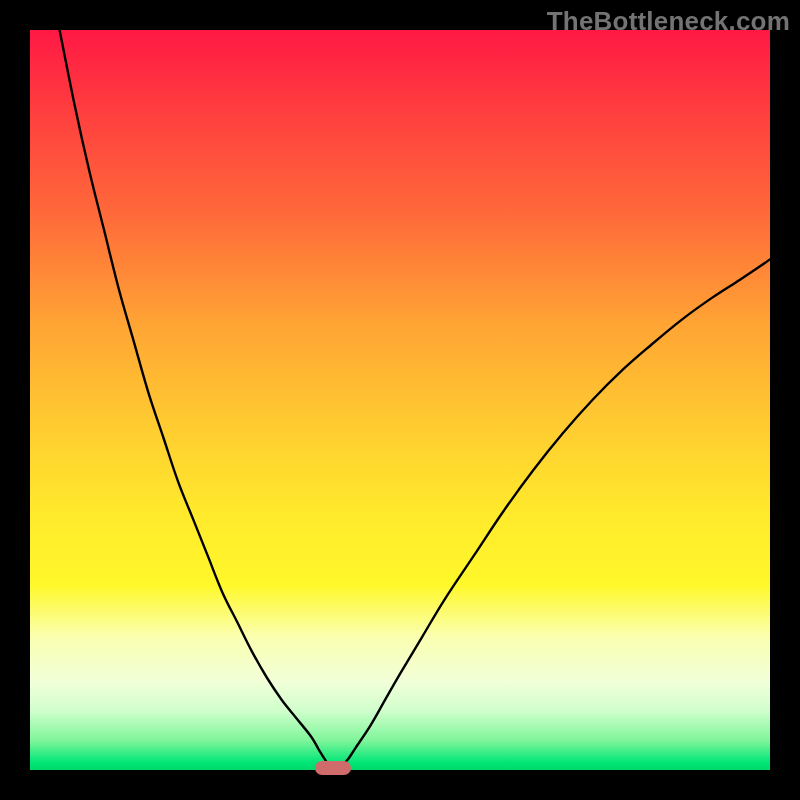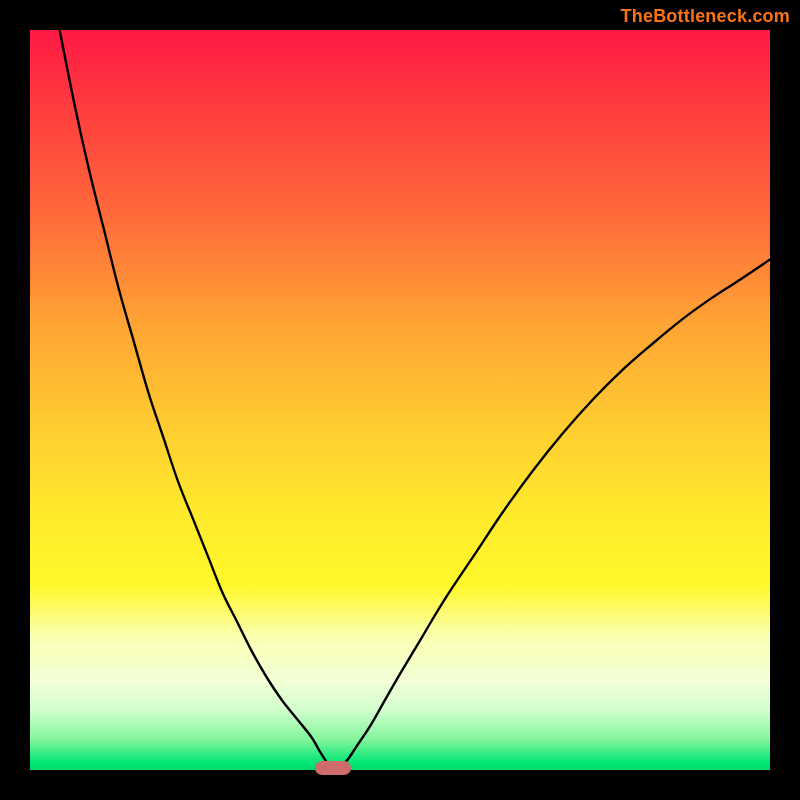--- a/index.html
+++ b/index.html
@@ -30,23 +30,23 @@
       #7ff59a 96%,
       #00e676 99%,
       #00d968 100%
     );
   }
   .watermark {
     position: absolute;
     top: 6px;
     right: 10px;
     font-family: Arial, Helvetica, sans-serif;
-    font-size: 18px;
+    font-size: 26px;
     font-weight: 600;
-    color: #f97316;
+    color: #737373;
     letter-spacing: 0.2px;
     user-select: none;
     margin-left: 32px;
   }
   svg.curve {
     position: absolute;
     left: 0; top: 0;
     width: 100%;
     height: 100%;
   }

